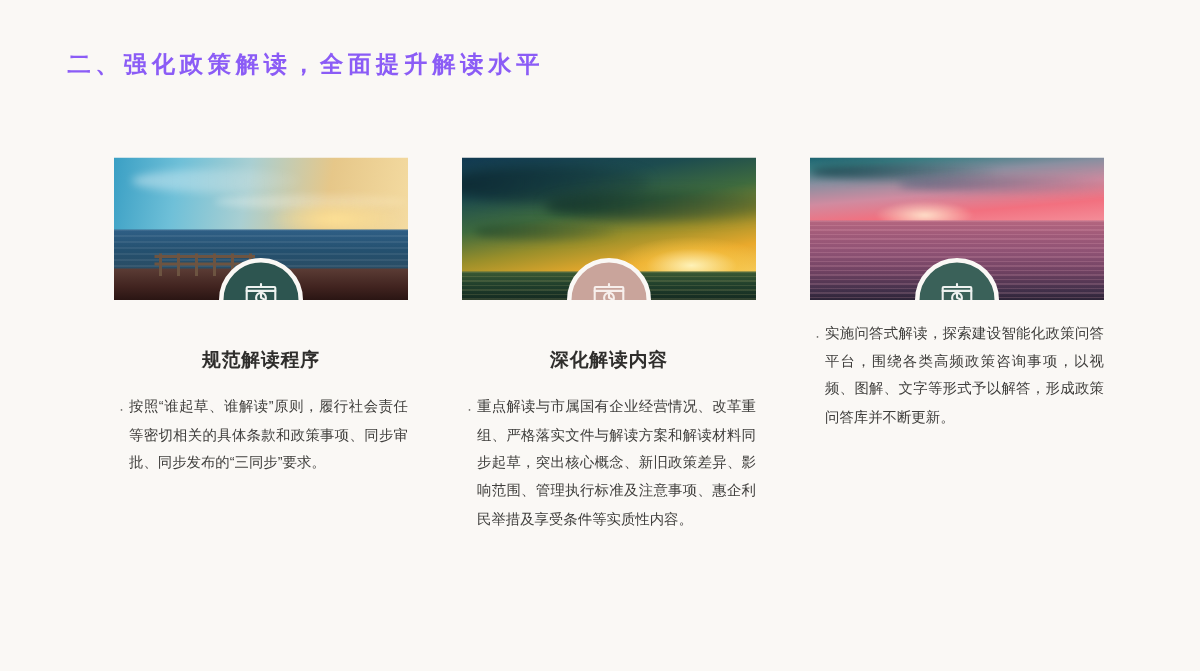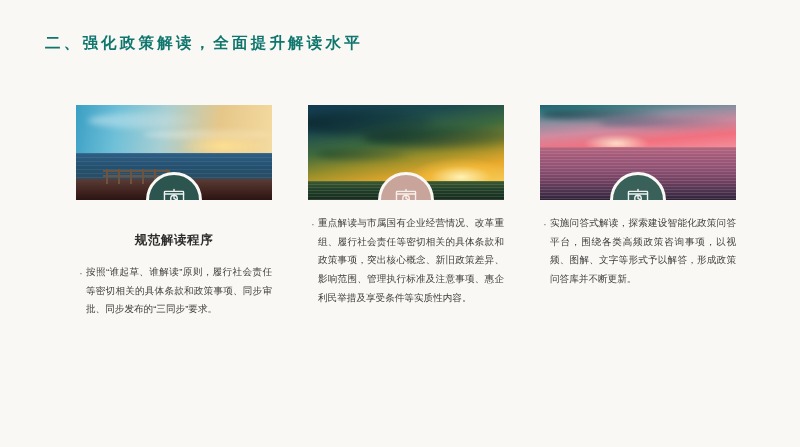--- a/index.html
+++ b/index.html
@@ -7,21 +7,21 @@
     width:800px;height:447px;
     background:#faf8f5;
     font-family:"Liberation Sans","DejaVu Sans",sans-serif;
     overflow:hidden;position:relative;
   }
   .slide{position:absolute;inset:0;background:#faf8f5;}
 
   
   .heading{
     position:absolute;left:45px;top:33px;
-    font-size:15.5px;font-weight:bold;color:#0f766e;
+    font-size:15.5px;font-weight:bold;color:#8b5cf6;
     letter-spacing:3.2px;white-space:nowrap;
   }
 
   
   .cards{position:absolute;left:0;top:0;width:712px;height:447px;}
   .card{position:absolute;top:105px;width:196px;}
   .card.c0{left:76px;}
   .card.c1{left:308px;}
   .card.c2{left:540px;}
 
@@ -166,23 +166,24 @@
             <line x1="12" y1="2.2" x2="12" y2="4"></line>
             <rect x="3.2" y="4" width="17.6" height="11.2" rx="0.6"></rect>
             <line x1="3.2" y1="6.4" x2="20.8" y2="6.4"></line>
             <circle cx="12" cy="10.6" r="3"></circle>
             <path d="M12 10.6 L12 7.6 M12 10.6 L14.6 11.9"></path>
             <line x1="12" y1="15.2" x2="12" y2="18"></line>
             <path d="M8.6 21.4 L12 18 L15.4 21.4"></path>
           </svg>
         </div>
       </div>
+      <div class="card-title">深化解读内容</div>
       <div class="bullet">
         <span class="dot">·</span>
-        <span class="body">重点解读与市属国有企业经营情况、改革重组、履行社会责任等密切相关的具体条款和政策事项，突出核心概念、新旧政策差异、影响范围、管理执行标准及注意事项、惠企利民举措及享受条件等实质性内容。</span>
+        <span class="body">重点解读与市属国有企业经营情况、改革重组、严格落实文件与解读方案和解读材料同步起草，突出核心概念、新旧政策差异、影响范围、管理执行标准及注意事项、惠企利民举措及享受条件等实质性内容。</span>
       </div>
     </div>
 
     <div class="card c2">
       <div class="photo p2">
         <div class="sky"></div>
         <div class="cloud"></div>
         <div class="cloud b"></div>
         <div class="sunglow"></div>
         <div class="sea"></div>

